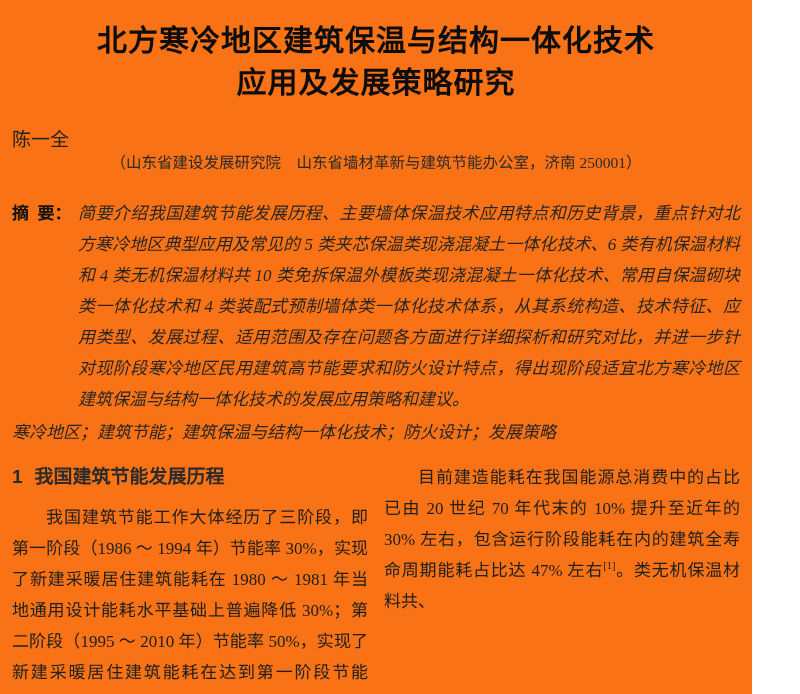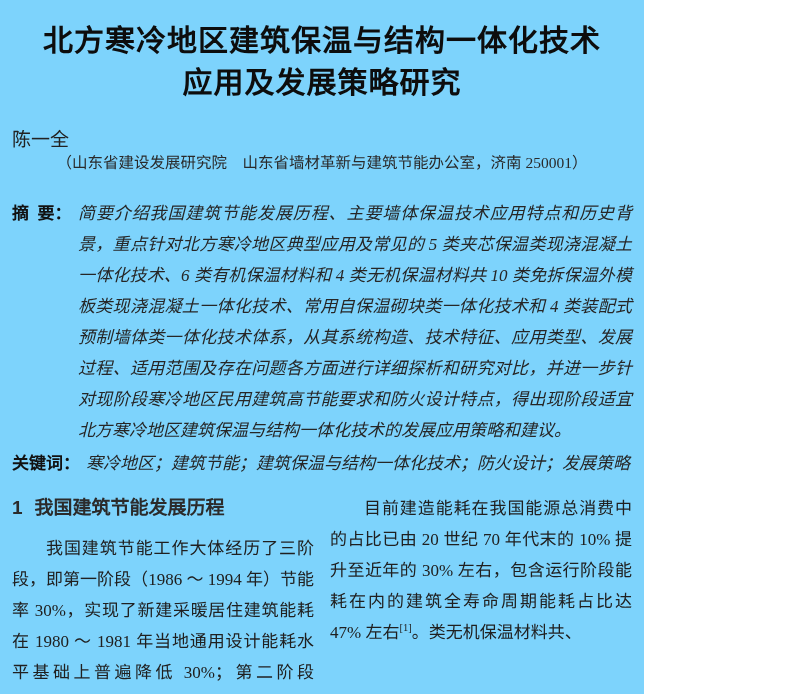--- a/index.html
+++ b/index.html
@@ -1,23 +1,23 @@
 <!DOCTYPE html>
 <html lang="zh-CN"><head>
 <meta charset="utf-8">
 <style>
   html, body { margin: 0; padding: 0; background: #ffffff; }
   .page {
     position: relative;
-    width: 644px;
+    width: 752px;
     height: 694px;
     overflow: hidden;
     box-sizing: border-box;
     padding: 10px 12px 0;
-    background: #7dd3fc;
+    background: #f97316;
     color: #1d1d1d;
     font-family: "Liberation Serif", "DejaVu Serif", serif;
   }
   
   .title {
     margin: 10px 0 0;
     text-align: center;
     font-size: 30px;
     line-height: 42px;
     font-weight: bold;
@@ -123,21 +123,20 @@
   <div class="author">陈一全</div>
 
   <div class="affiliation">（山东省建设发展研究院　山东省墙材革新与建筑节能办公室，济南 250001）</div>
 
   <div class="abstract">
     <span class="abs-label">摘  要：</span>
     <div class="abs-text">简要介绍我国建筑节能发展历程、主要墙体保温技术应用特点和历史背景，重点针对北方寒冷地区典型应用及常见的 5 类夹芯保温类现浇混凝土一体化技术、6 类有机保温材料和 4 类无机保温材料共 10 类免拆保温外模板类现浇混凝土一体化技术、常用自保温砌块类一体化技术和 4 类装配式预制墙体类一体化技术体系，从其系统构造、技术特征、应用类型、发展过程、适用范围及存在问题各方面进行详细探析和研究对比，并进一步针对现阶段寒冷地区民用建筑高节能要求和防火设计特点，得出现阶段适宜北方寒冷地区建筑保温与结构一体化技术的发展应用策略和建议。</div>
   </div>
 
   <div class="keywords">
-    <span class="kw-label">关键词：</span>
     <div class="kw-text">寒冷地区；建筑节能；建筑保温与结构一体化技术；防火设计；发展策略</div>
   </div>
 
   <div class="columns">
 
     <div class="col">
       <h2 class="sec-heading">
         <span class="sec-num">1</span><span>我国建筑节能发展历程</span>
       </h2>
       <p class="para indent">我国建筑节能工作大体经历了三阶段，即第一阶段（1986 ～ 1994 年）节能率 30%，实现了新建采暖居住建筑能耗在 1980 ～ 1981 年当地通用设计能耗水平基础上普遍降低 30%；第二阶段（1995 ～ 2010 年）节能率 50%，实现了新建采暖居住建筑能耗在达到第一阶段节能 30% 的基</p>

